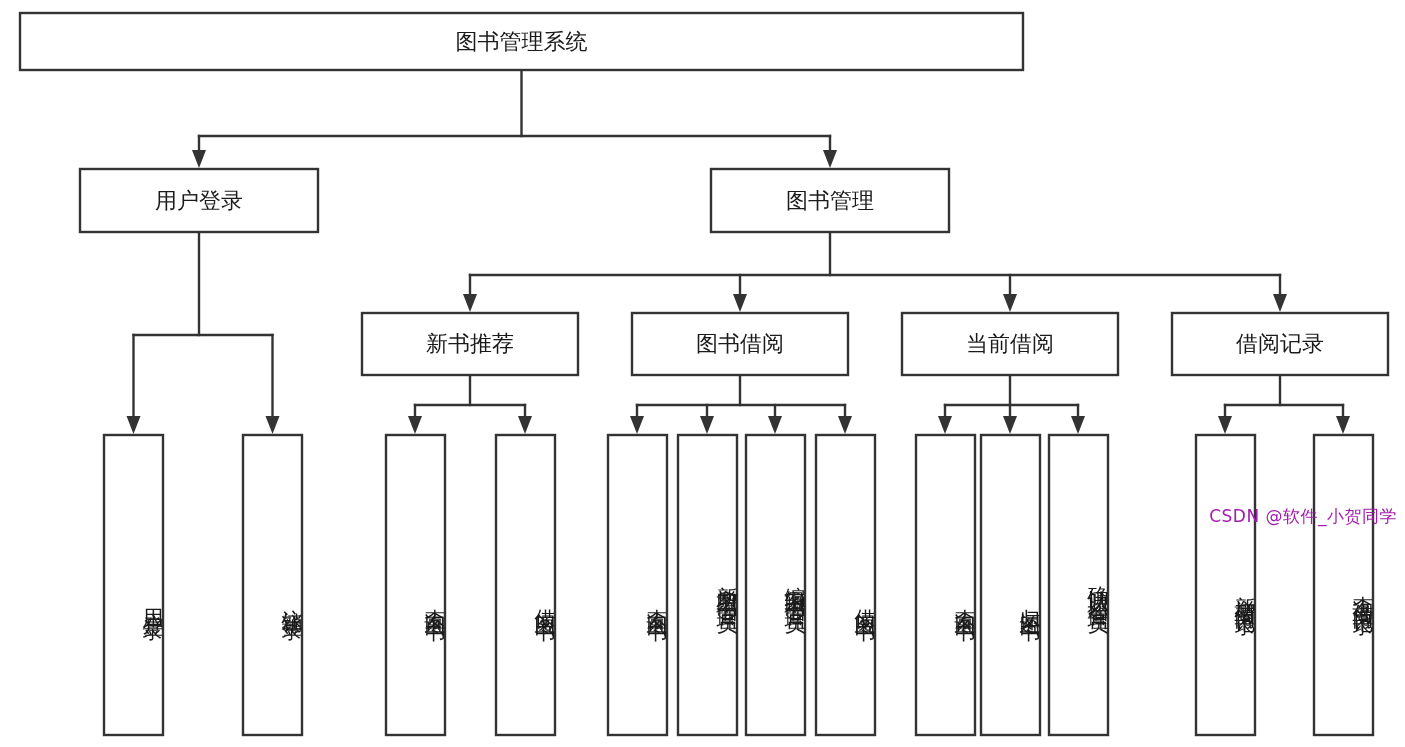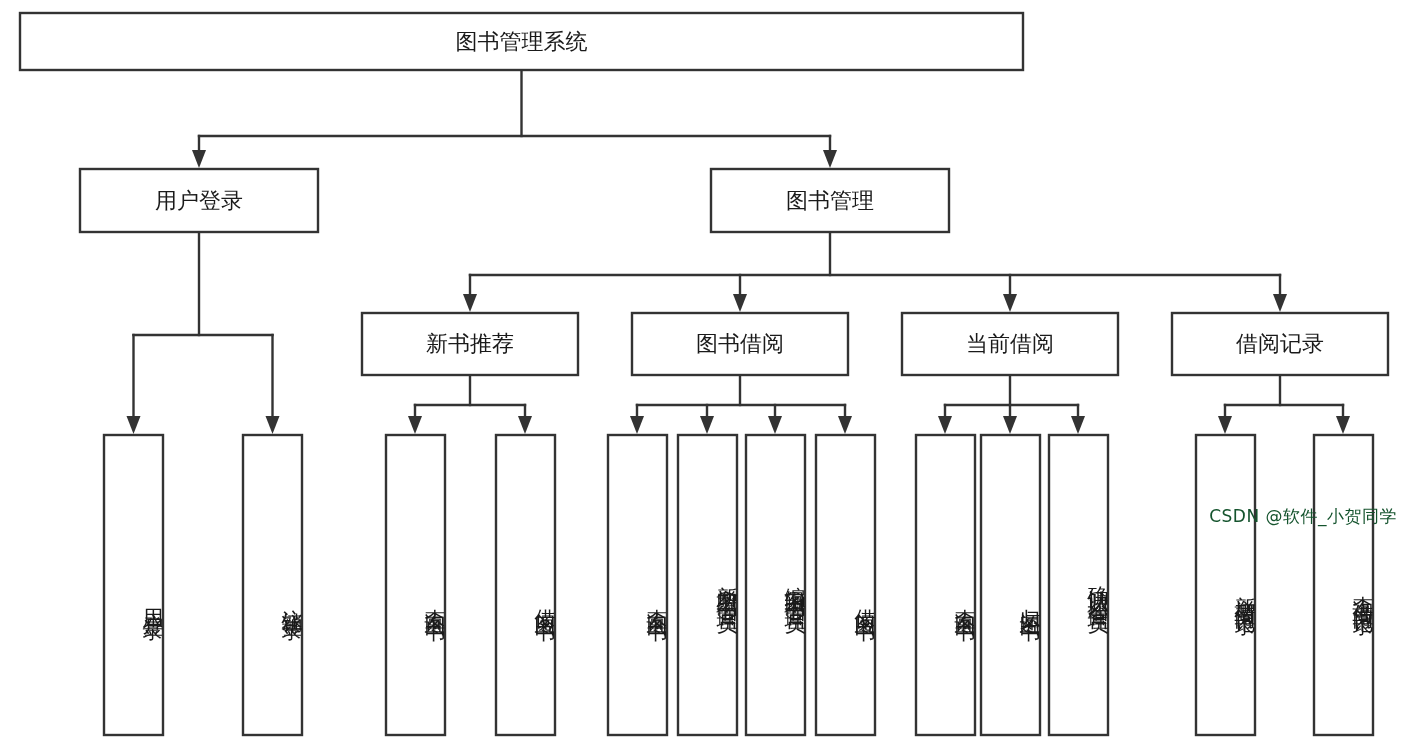--- a/index.html
+++ b/index.html
@@ -57,21 +57,21 @@
     align-items: flex-start;
     justify-content: center;
     white-space: nowrap;
     pointer-events: none;
   }
   .watermark {
     position: absolute;
     right: 8px;
     bottom: 6px;
     font-size: 17px;
-    color: #14532d;
+    color: #a21caf;
     font-family: "DejaVu Sans", "Liberation Sans", sans-serif;
     letter-spacing: 0.5px;
     white-space: nowrap;
   }
 </style>
 </head>
 <body>
 
 <div id="diagram-root">
 

